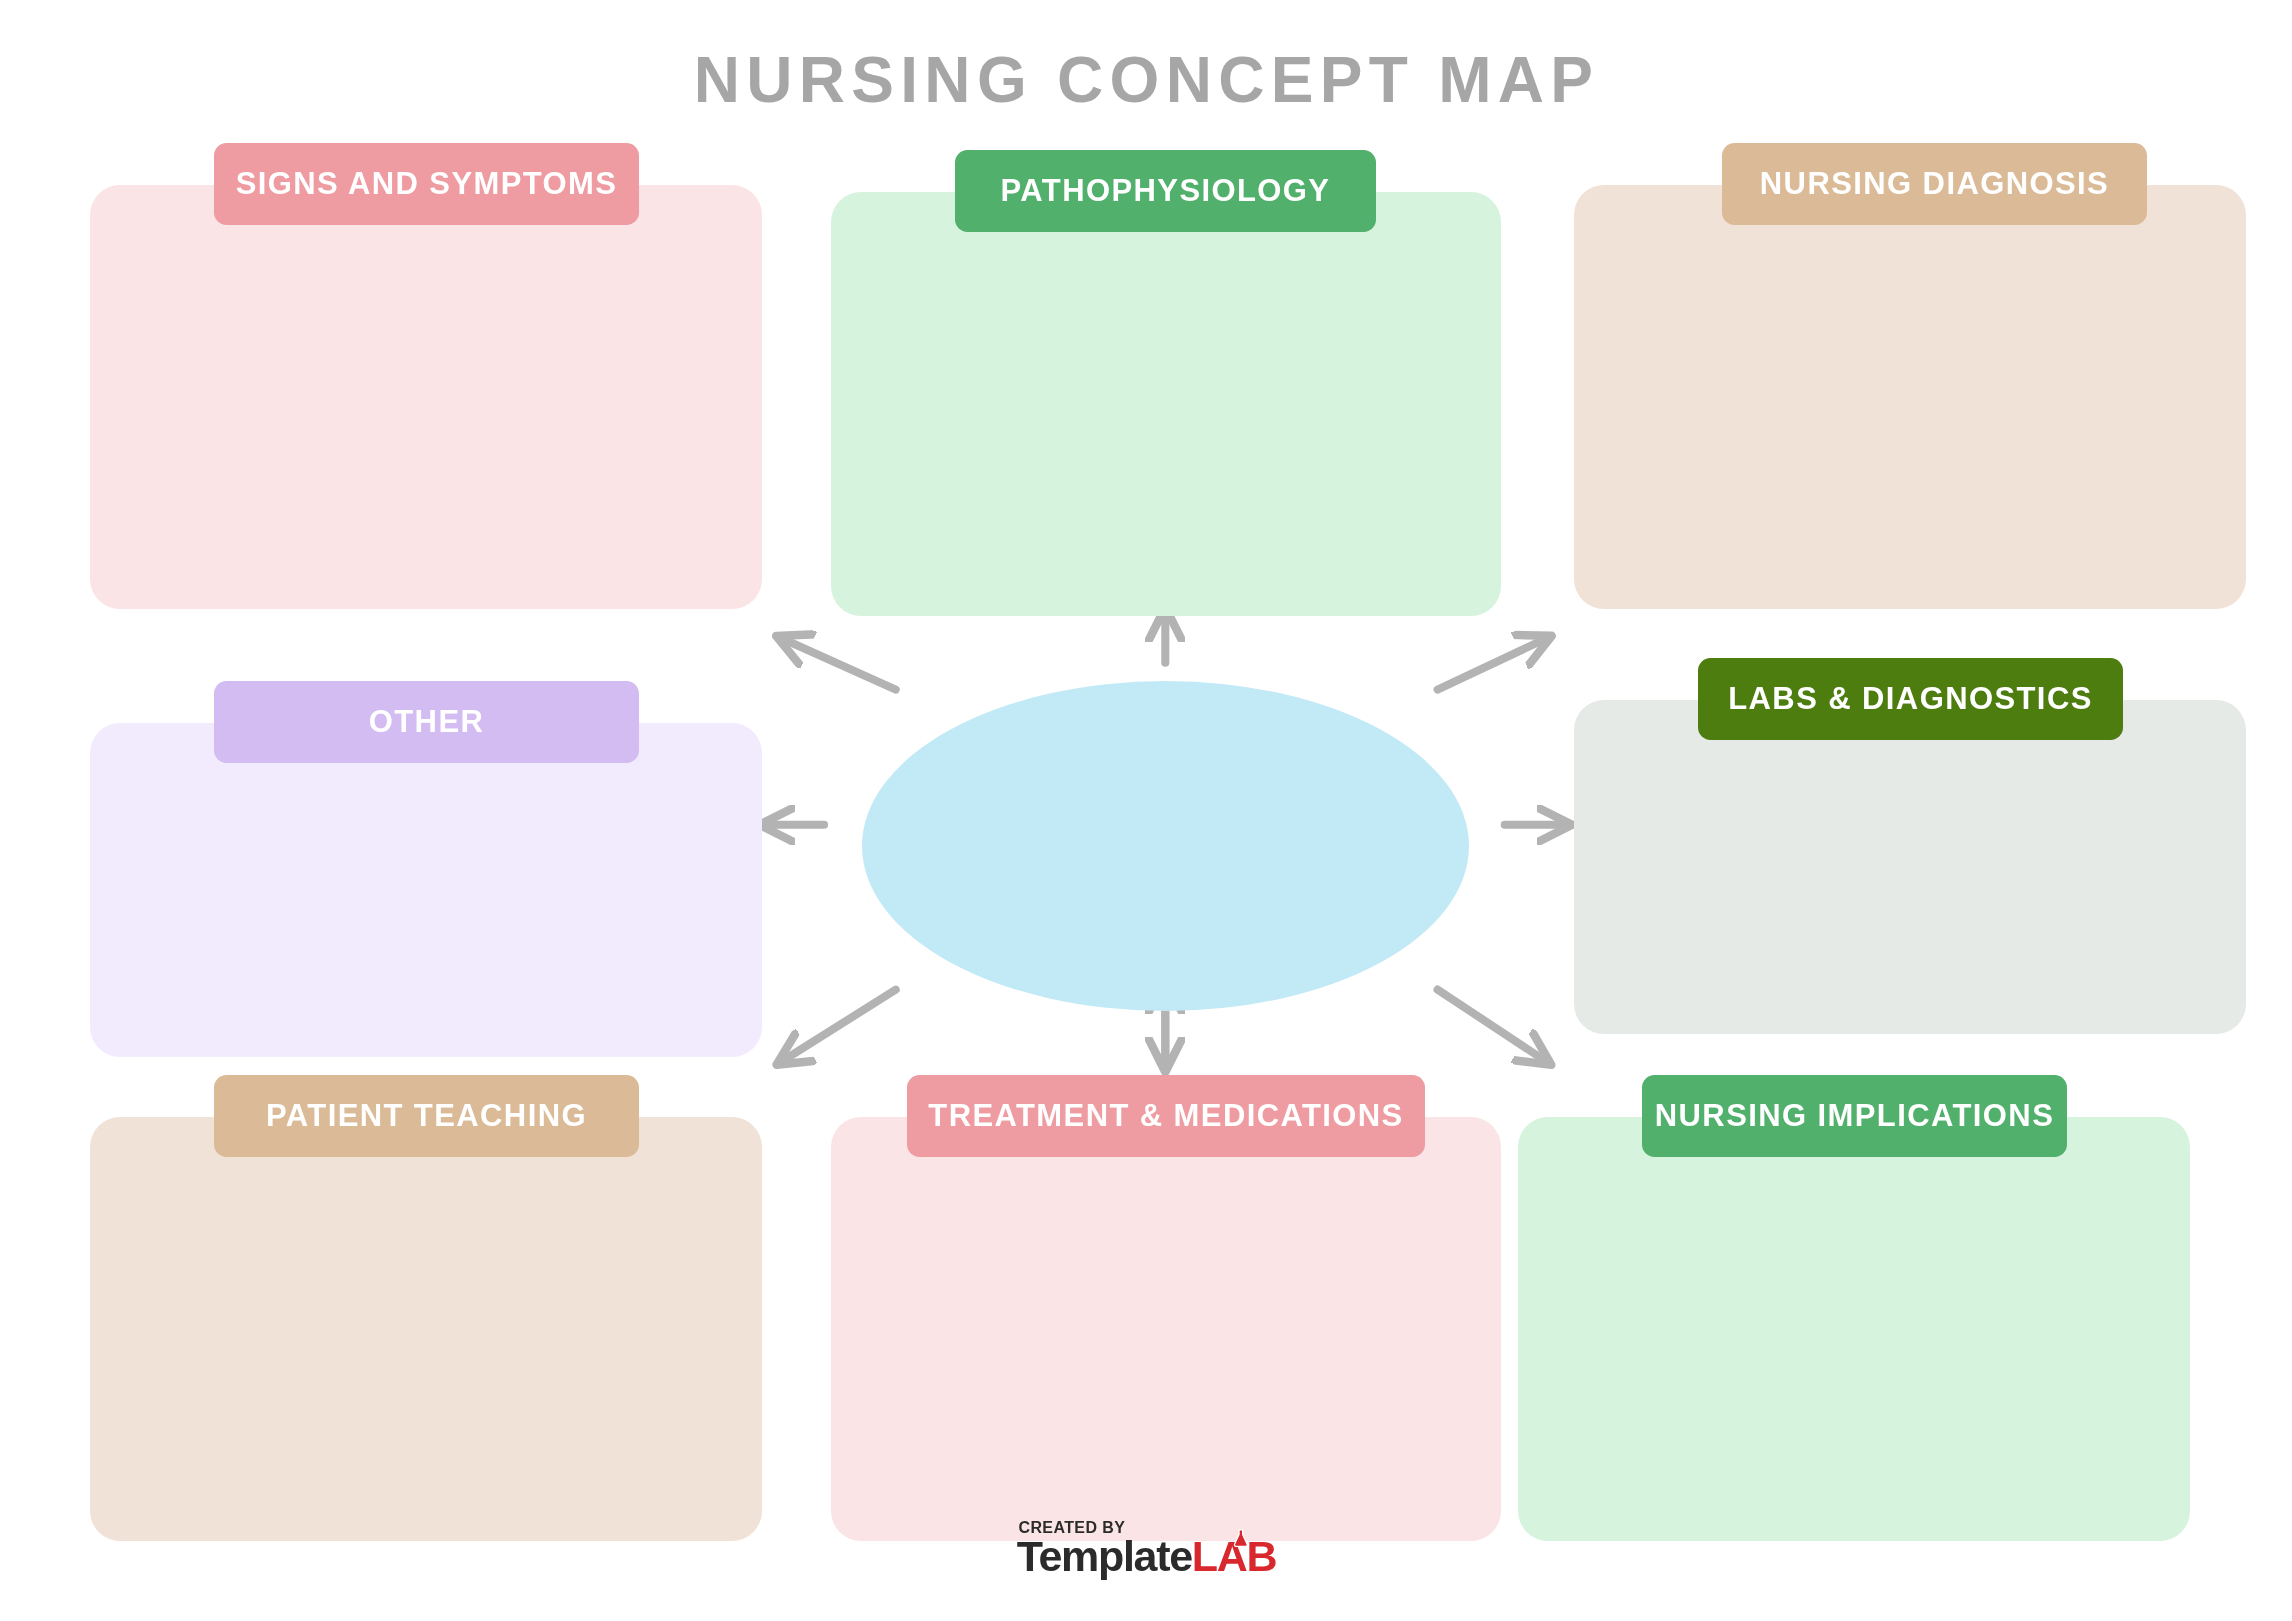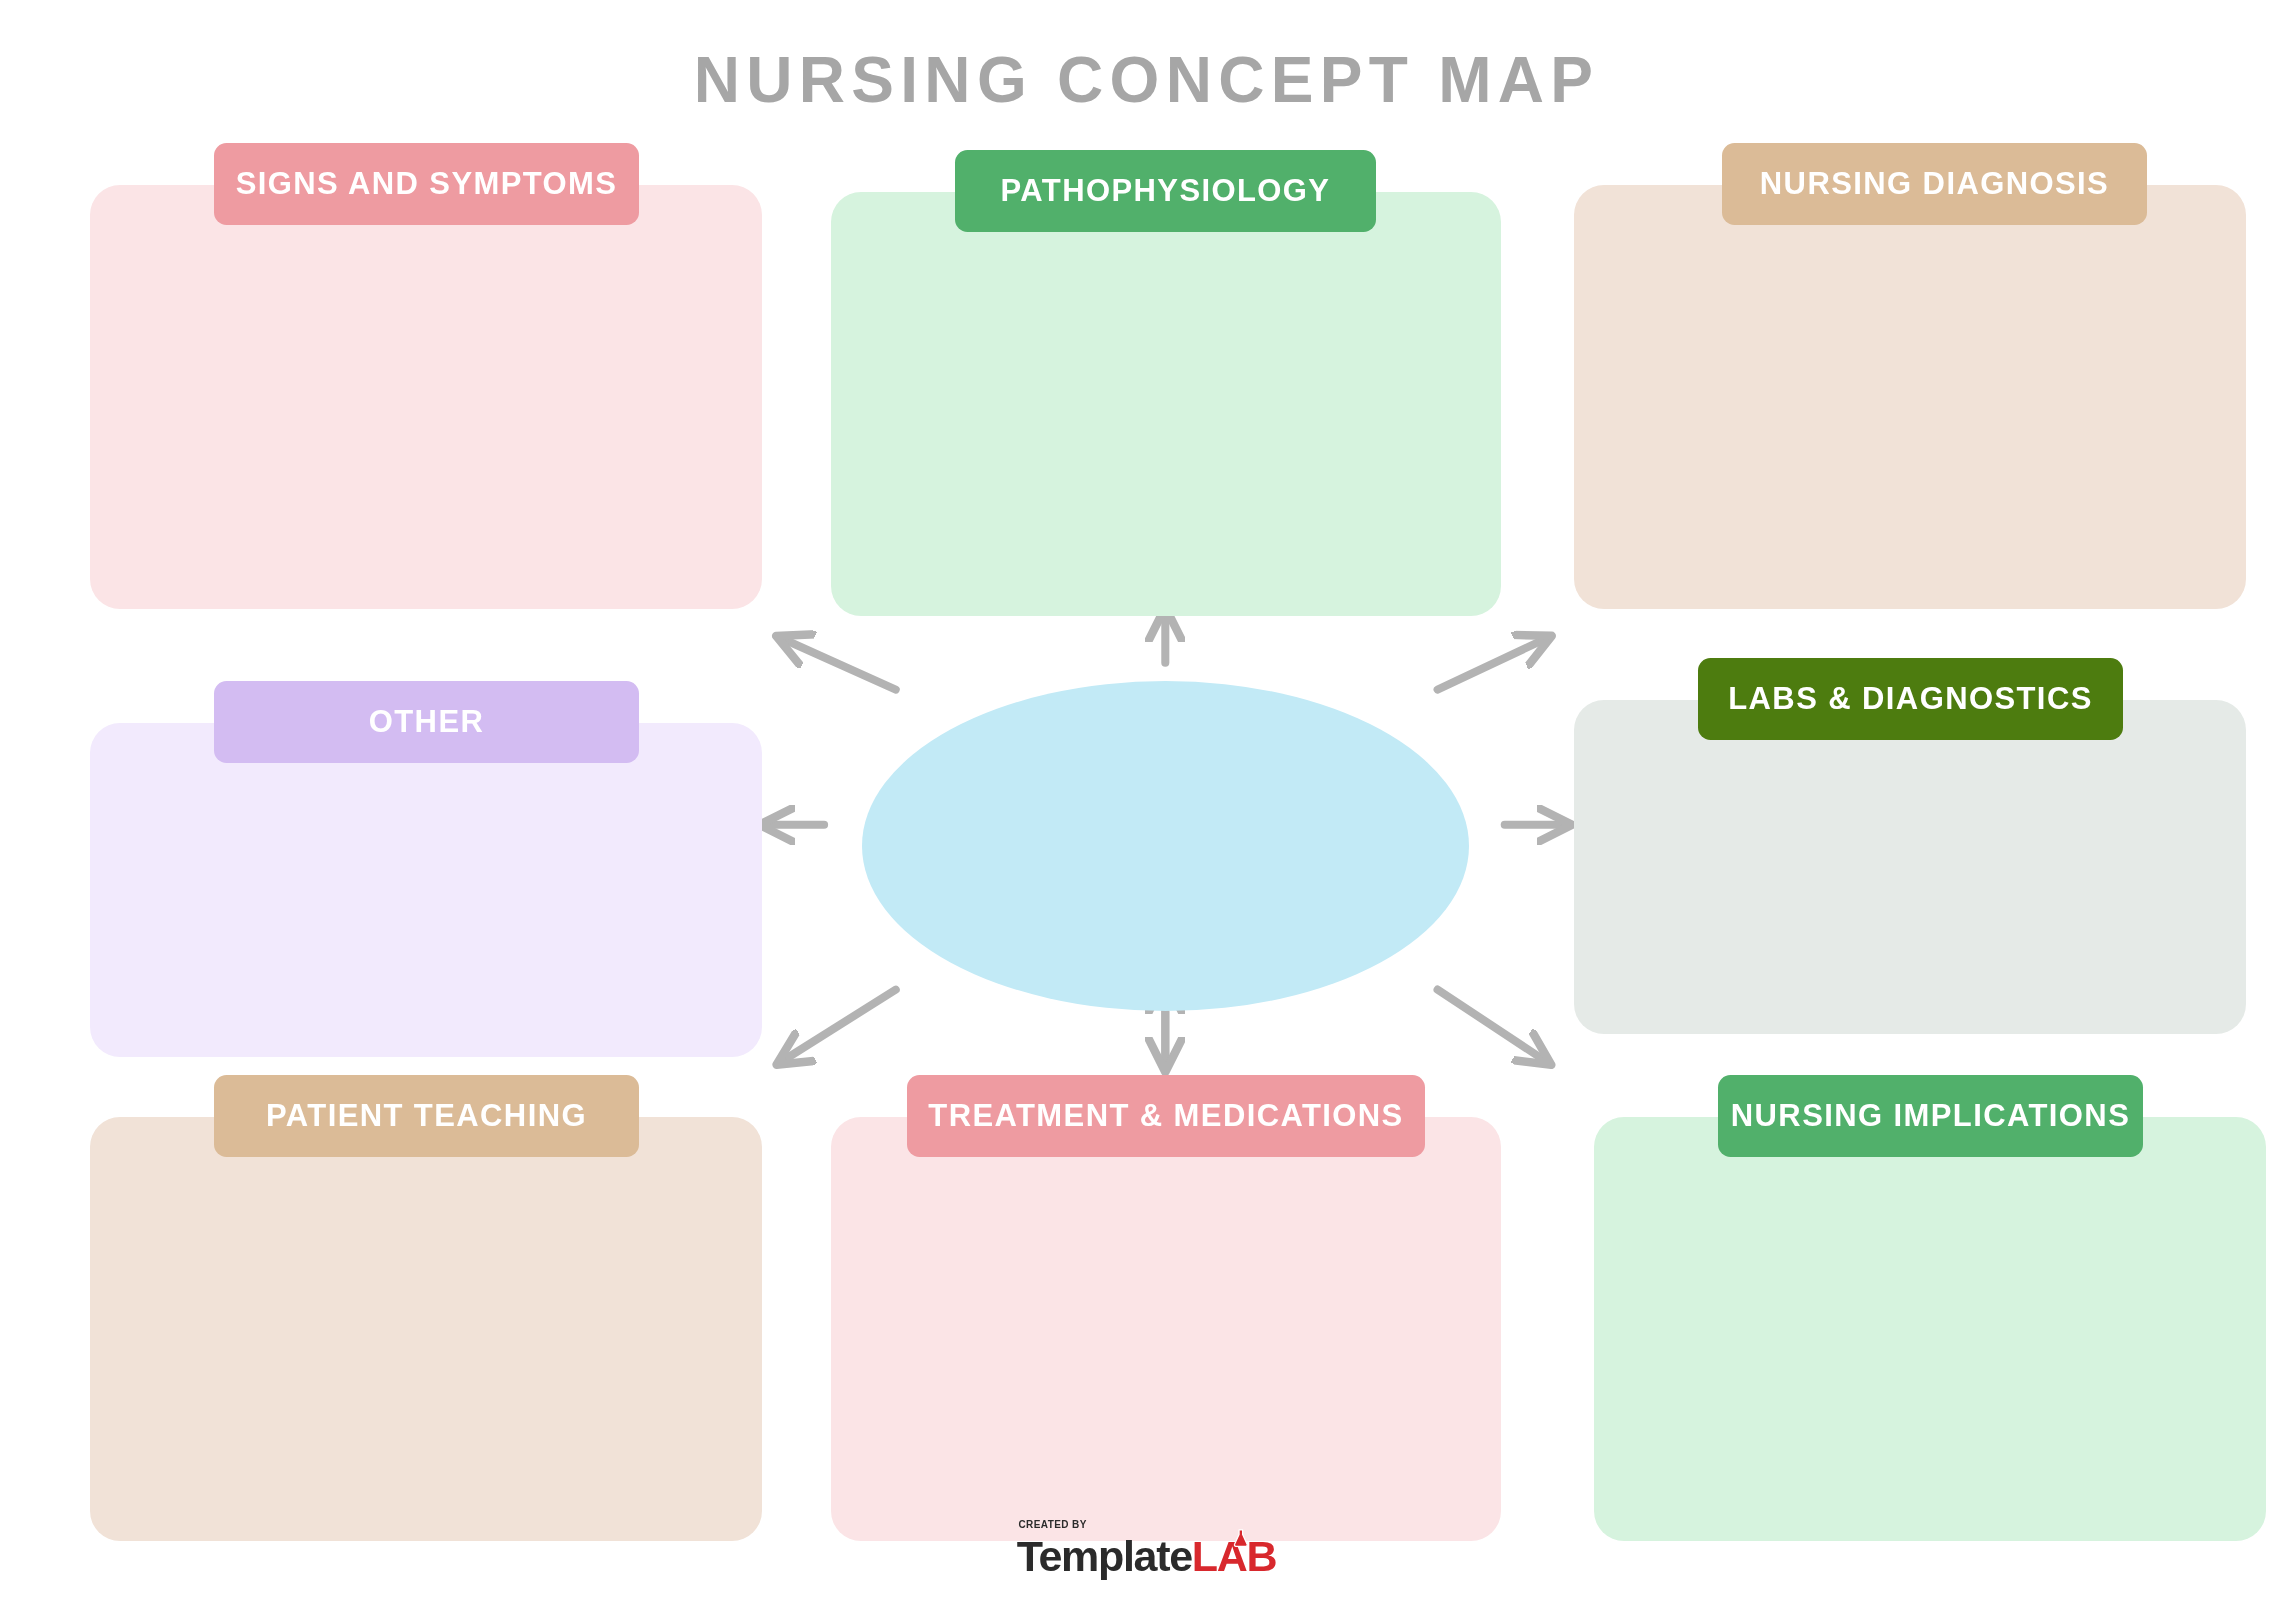--- a/index.html
+++ b/index.html
@@ -89,21 +89,21 @@
   }
   .logo-wrap {
     position: relative;
     display: inline-block;
     line-height: 1;
   }
   .logo-created {
     position: absolute;
     top: -1.8px;
     left: 1.8px;
-    font-size: 10px;
+    font-size: 16px;
     font-weight: bold;
     letter-spacing: 0.4px;
     color: #2b2b2b;
   }
   .logo-main {
     margin-top: 12.5px;
     font-size: 43px;
     font-weight: bold;
     letter-spacing: -1.3px;
     white-space: nowrap;
@@ -183,21 +183,21 @@
 <div class="panel" style="left:90px; top:1075px; width:672px; height:466px;">
   <div class="panel-body" style="width:672px; height:424px; background:#f1e2d7;"></div>
   <div class="panel-header" style="left:124px; width:425px; background:#dbbb97;">PATIENT TEACHING</div>
 </div>
 
 <div class="panel" style="left:831px; top:1075px; width:670px; height:466px;">
   <div class="panel-body" style="width:670px; height:424px; background:#fbe4e6;"></div>
   <div class="panel-header" style="left:76px; width:518px; background:#ee9ba1;">TREATMENT &amp; MEDICATIONS</div>
 </div>
 
-<div class="panel" style="left:1594px; top:1075px; width:612px; height:466px;text-decoration:underline;">
+<div class="panel" style="left:1518px; top:1075px; width:612px; height:466px;text-decoration:underline;">
   <div class="panel-body" style="width:672px; height:424px; background:#d6f3de;"></div>
   <div class="panel-header" style="left:124px; width:425px; background:#51b06b;">NURSING IMPLICATIONS</div>
 </div>
 
 <div id="footer-logo">
   <div class="logo-wrap">
     <span class="logo-created">CREATED BY</span>
     <div class="logo-main">
       <span class="logo-template">Template</span><span class="logo-lab"><span>LAB</span><svg class="flask-icon" viewBox="0 0 22 20">
               <path d="M9 1 h4 v5 l5 11 a1.6 1.6 0 0 1 -1.4 2.3 h-11.2 a1.6 1.6 0 0 1 -1.4 -2.3 l5 -11 z" fill="#d8282d" stroke="#ffffff" stroke-width="1.4" stroke-linejoin="round"></path>

